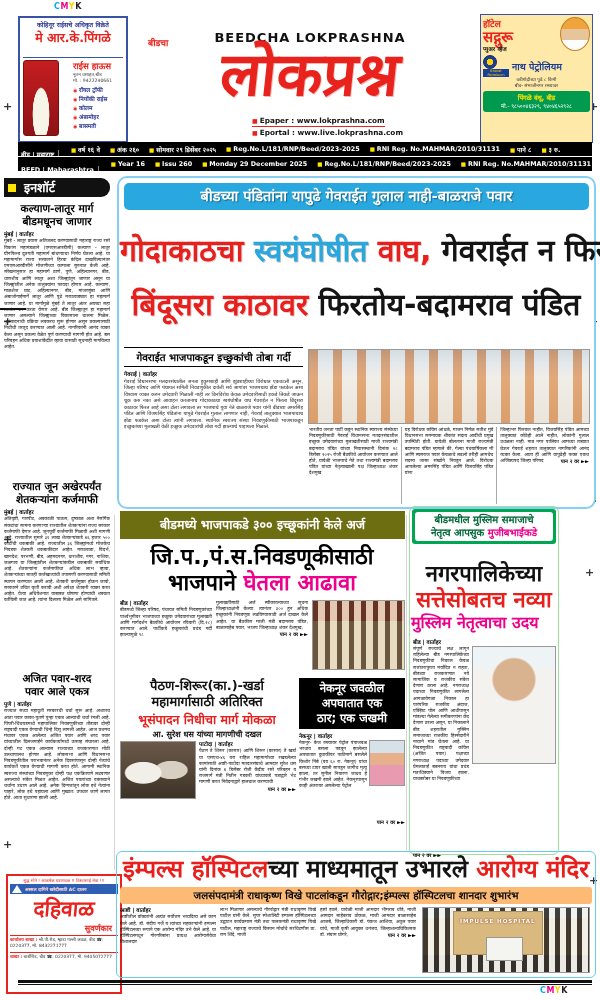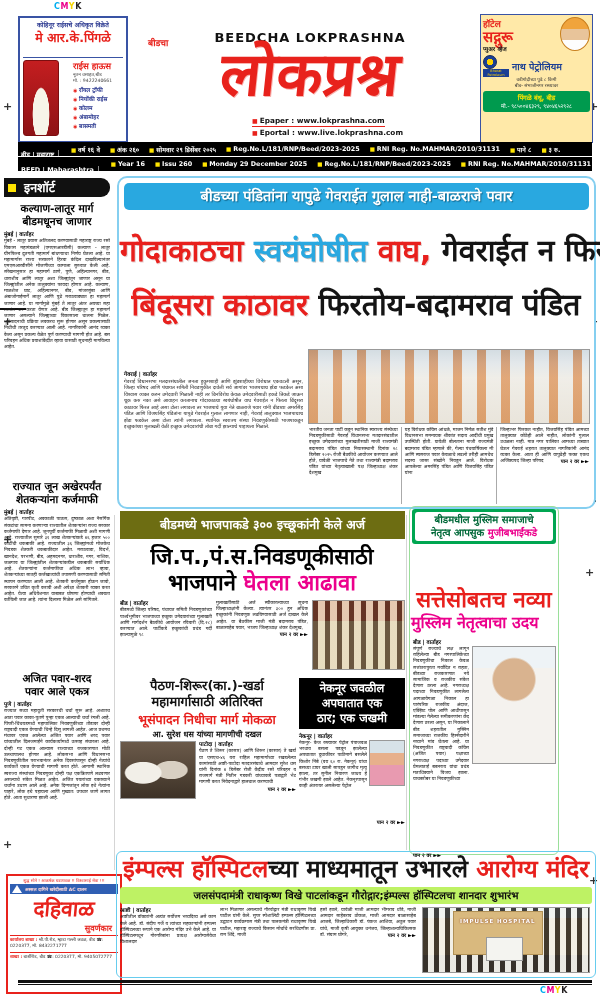--- a/index.html
+++ b/index.html
@@ -106,21 +106,21 @@
   .right-box { border:1.5px solid #9adf9a; border-radius:6px; }
   .np-h1 { font-size:22px; font-weight:bold; color:#111; text-align:center; line-height:1; white-space:nowrap; }
   .np-h2 { font-size:22px; font-weight:bold; color:#e8201d; text-align:center; line-height:1; white-space:nowrap; }
   .np-h3 { font-size:16px; font-weight:bold; color:#ec008c; text-align:center; line-height:1; white-space:nowrap; }
   .ph-np { background:
       radial-gradient(circle at 50% 28%, #d9b38f 0 22%, transparent 24%),
       linear-gradient(180deg,#eef3f6 0 18%, #f4f2ee 18% 100%); float:right; margin:0 0 2px 3px; }
   .imp-box { border:1.5px solid #66ccee; border-radius:6px; }
   .imp-h { font-size:24px; font-weight:bold; text-align:center; white-space:nowrap; line-height:1.1; }
   .imp-h .red { color:#e8201d; } .imp-h .blk { color:#141414; }
-  .cyan-bar { background:#bef264; border-radius:3px; font-size:10.3px; font-weight:bold; color:#0b0b0b; text-align:center; line-height:17px; white-space:nowrap; }
+  .cyan-bar { background:#fdba74; border-radius:3px; font-size:10.3px; font-weight:bold; color:#0b0b0b; text-align:center; line-height:17px; white-space:nowrap; }
   .ph-imp { position:relative; background:
       repeating-linear-gradient(90deg, rgba(40,35,30,.85) 0 5px, rgba(245,245,240,.9) 5px 11px),
       linear-gradient(180deg,#bfe3f2 0 16%, #d9b97e 16% 74%, #8a8075 74% 100%);
       background-blend-mode:normal; }
   .ph-imp .bld { position:absolute; left:18%; top:4%; width:54%; height:70%; background:#d9b97e; border:1px solid #b09055; }
   .ph-imp .sign { color:#fff; font-size:5.5px; font-weight:bold; text-align:center; margin-top:6px; letter-spacing:1px; text-shadow:0 0 2px #7c2d12; }
   .ph-imp .banner { position:absolute; left:38%; top:45%; width:22%; height:38%; background:#f4f4f0; border:1px solid #999; }
   .bottom-rule { border-top:3px solid #111; border-bottom:1px solid #111; height:5px; }
   .vline { width:1px; background:#d5d5d5; }
 </style>
@@ -260,20 +260,21 @@
   <div class="abs main-box" style="left:117px;top:176px;width:479px;height:333px"></div>
   <div class="abs blue-bar" style="left:124px;top:183px;width:465px;height:27px">
     <span>बीडच्या पंडितांना यापुढे गेवराईत गुलाल नाही-बाळराजे पवार</span>
   </div>
   <div class="abs mh" style="left:120px;top:236px;width:472px">
     <span class="red">गोदाकाठचा</span> <span class="blu">स्वयंघोषीत</span> <span class="red">वाघ,</span> <span class="blk">गेवराईत न फिरता</span>
   </div>
   <div class="abs mh" style="left:120px;top:290px;width:472px">
     <span class="red">बिंदूसरा काठावर</span> <span class="blk">फिरतोय-बदामराव पंडित</span>
   </div>
+  <div class="abs subhead" style="left:124px;top:347px;width:179px">गेवराईत भाजपाकडून इच्छुकांची तोबा गर्दी</div>
   <div class="abs" style="left:124px;top:370px;width:179px">
     <span class="dateline">गेवराई | वार्ताहर</span>
     <div class="body-txt" style="height:130px;font-size:4.9px">गेवराई विधानसभा मतदारसंघातील जनता हुकुमशाही आणि झुंडशाहीच्या विरोधात एकवटली असून, जिल्हा परिषद आणि पंचायत समिती निवडणुकीत दावेली सर्व जागांवर भाजपचाच झेंडा फडकेल असा विश्वास व्यक्त करुन उमेदवारी मिळाली नाही तर बिनविरोध केवळ उमेदवारीसाठी इकडे तिकडे जाऊन चूक करु नका असे आवाहन करतानाच गोदाकाठचा स्वयंघोषीत वाघ गेवराईत न फिरता बिंदूसरा काठावर फिरत आहे असा टोला लगावला तर भाजपाचे युवा नेते बाळराजे पवार यांनी बीडच्या अमरसिंह पंडित आणि विजयसिंह पंडितांना यापुढे गेवराईत गुलाल लागणार नाही, गेवराई तालुक्यात भाजपाचाच झेंडा फडकेल असा टोला त्यांनी लगावला. स्थानिक स्वराज्य संस्था निवडणुकीसाठी भाजपाकडून इच्छुकांच्या मुलाखती वेळी इच्छुक उमेदवारांची तोबा गर्दी झाल्याचे पाहायला मिळाले.</div>
   </div>
   <div class="abs photo ph-main" style="left:308px;top:349px;width:282px;height:75px"></div>
   <div class="abs cols3" style="left:306px;top:427px;width:286px;height:77px">
     <div class="c body-txt">भारतीय जनता पार्टी कडून स्थानिक स्वराज्य संस्थेच्या निवडणुकीसाठी गेवराई विधानसभा मतदारसंघातील इच्छुक उमेदवारांच्या मुलाखतीसाठी माजी राज्यमंत्री बदामराव पंडित यांच्या निवासस्थानी दिनांक २८ डिसेंबर २०२५ रोजी बैठकीचे आयोजन करण्यात आले होते, यावेळी भाजपाचे नेते तथा राज्यमंत्री बदामराव पंडित यांच्या नेतृत्वाखाली पक्ष जिल्हाध्यक्ष शंकर देशमुख</div>
     <div class="c body-txt">यह विरोधक काँग्रेस आंधळे, माजन निर्मळ सतीश मुंडे विधानसभा समन्वयक श्रीकांत सदाव आदींची प्रमुख उपस्थिती होती. यावेळी बोलताना माजी राज्यमंत्री बदामराव पंडित म्हणाले की, गेल्या पंचवार्षिकला मी आणि स्वसराज पवार केवळाचे लढलो तरीही आमचेच सदस्य जास्त संख्येने निवडून आले. विरोधक आपलेल्या अमरसिंह पंडित आणि विजयसिंह पंडित यांना</div>
     <div class="c body-txt"><span>जिल्हाभर फिरकत नाहीत, विजयसिंह पंडित आमच्या तालुक्यात कोठेही आले नाहीत, लोकांनी गुलाल उधळला नाही. मात्र नगर पालिका आमच्या ताब्यात घेऊन गेवराई शहरात तालुक्यात नागरिकांनी आनंद व्यक्त केला. आता ही आणि यापुढेही फक्त एकच अजिंक्यपद जिल्हा परिषद</span> <span class="cont-marker">पान २ वर ►►</span></div>
   </div>
@@ -283,20 +284,21 @@
 
   <div class="abs olive-bar" style="left:120px;top:511px;width:285px;height:28px">बीडमध्ये भाजपाकडे ३०० इच्छूकांनी केले अर्ज</div>
 
   <div class="abs right-box" style="left:409px;top:506px;width:150px;height:349px"></div>
   <div class="abs green-box" style="left:412px;top:509px;width:144px">
     <div class="in">
       <span class="l">बीडमधील मुस्लिम समाजाचे</span>
       <span class="l"><span>नेतृत्व आपसुक </span><span class="mag">मुजीबभाईंकडे</span></span>
     </div>
   </div>
+  <div class="abs np-h1" style="left:411px;top:563px;width:146px">नगरपालिकेच्या</div>
   <div class="abs np-h2" style="left:411px;top:589px;width:146px">सत्तेसोबतच नव्या</div>
   <div class="abs np-h3" style="left:411px;top:615px;width:118px">मुस्लिम नेतृत्वाचा उदय</div>
   <div class="abs" style="left:413px;top:638px;width:143px">
     <span class="dateline">बीड | वार्ताहर</span>
     <div style="height:205px;overflow:hidden">
       <div class="photo ph-np" style="width:84px;height:118px"></div>
       <div class="body-txt" style="height:100%">संपूर्ण राज्याचे लक्ष लागून राहिलेल्या बीड नगरपालिकेच्या निवडणुकीचा निकाल केवळ सत्तांतरापुरता मर्यादित न राहता, बीडच्या राजकारणात नवे सामाजिक व राजकीय संकेत देणारा ठरला आहे. नगराध्यक्ष पदाच्या निवडणुकीत लागलेला आगळावेगळा निकाल हा पारंपरिक राजकीय अंदाज, एक्झिट पोल आणि आधीपासून मांडल्या गेलेल्या समीकरणांना छेद देणारा ठरला असून, या निकालाने बीड शहरातील मुस्लिम समाजाच्या राजकीय हिस्सेदारीने नव्याने मांड घेतला आहे. या निवडणुकीत राष्ट्रवादी काँग्रेस (अजित पवार) पक्षाच्या नगराध्यक्ष पदाच्या उमेदवार प्रेमलाताई बबनराव यांचा प्रचंड मताधिक्याने विजय झाला. याचबरोबर या निवडणुकीच्या</div>
     </div>
     <span class="cont-marker" style="float:left">पान २ वर ►►</span>
   </div>

